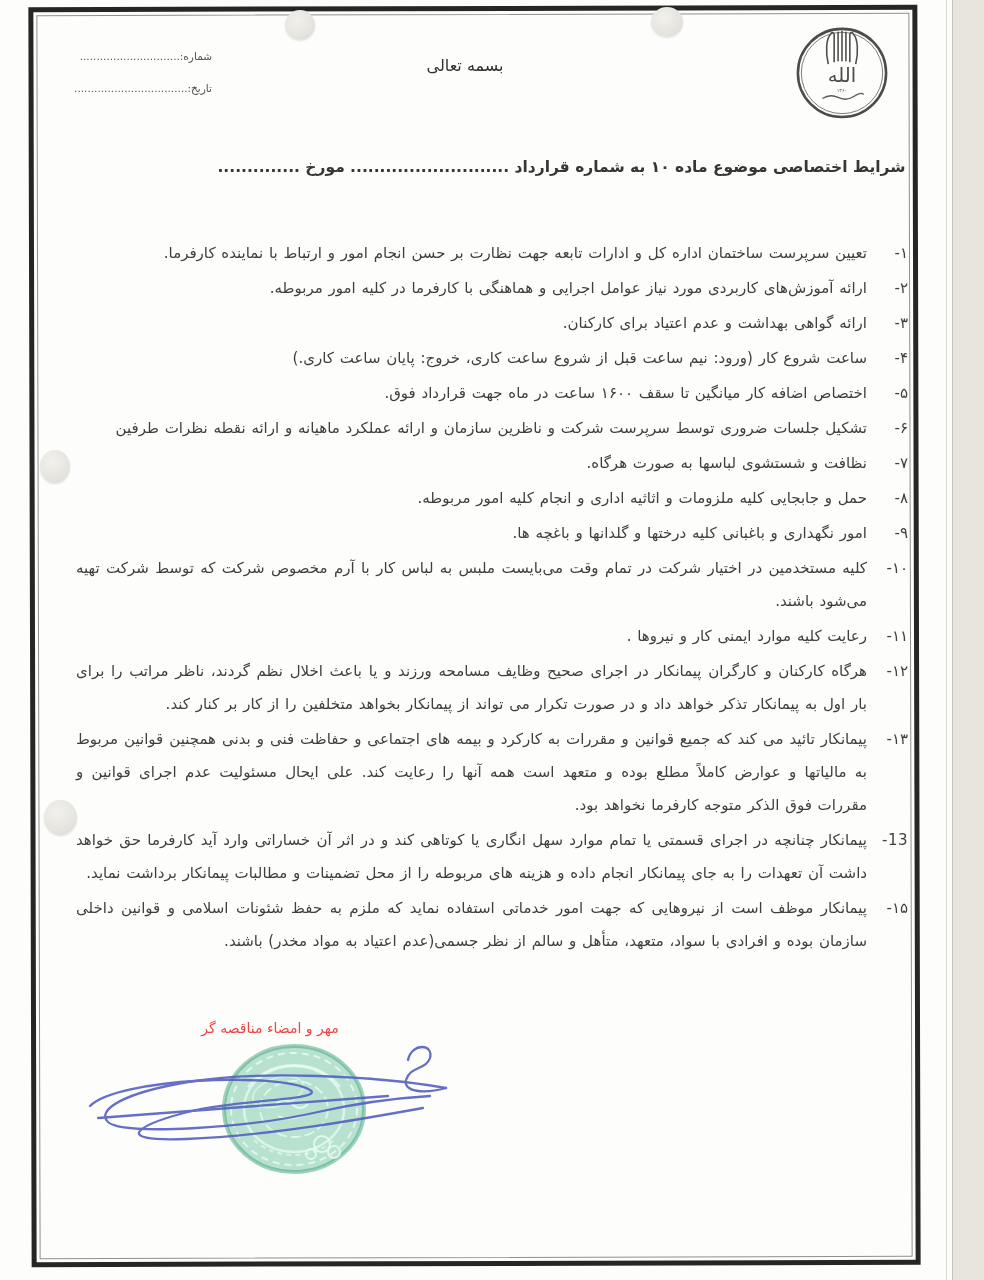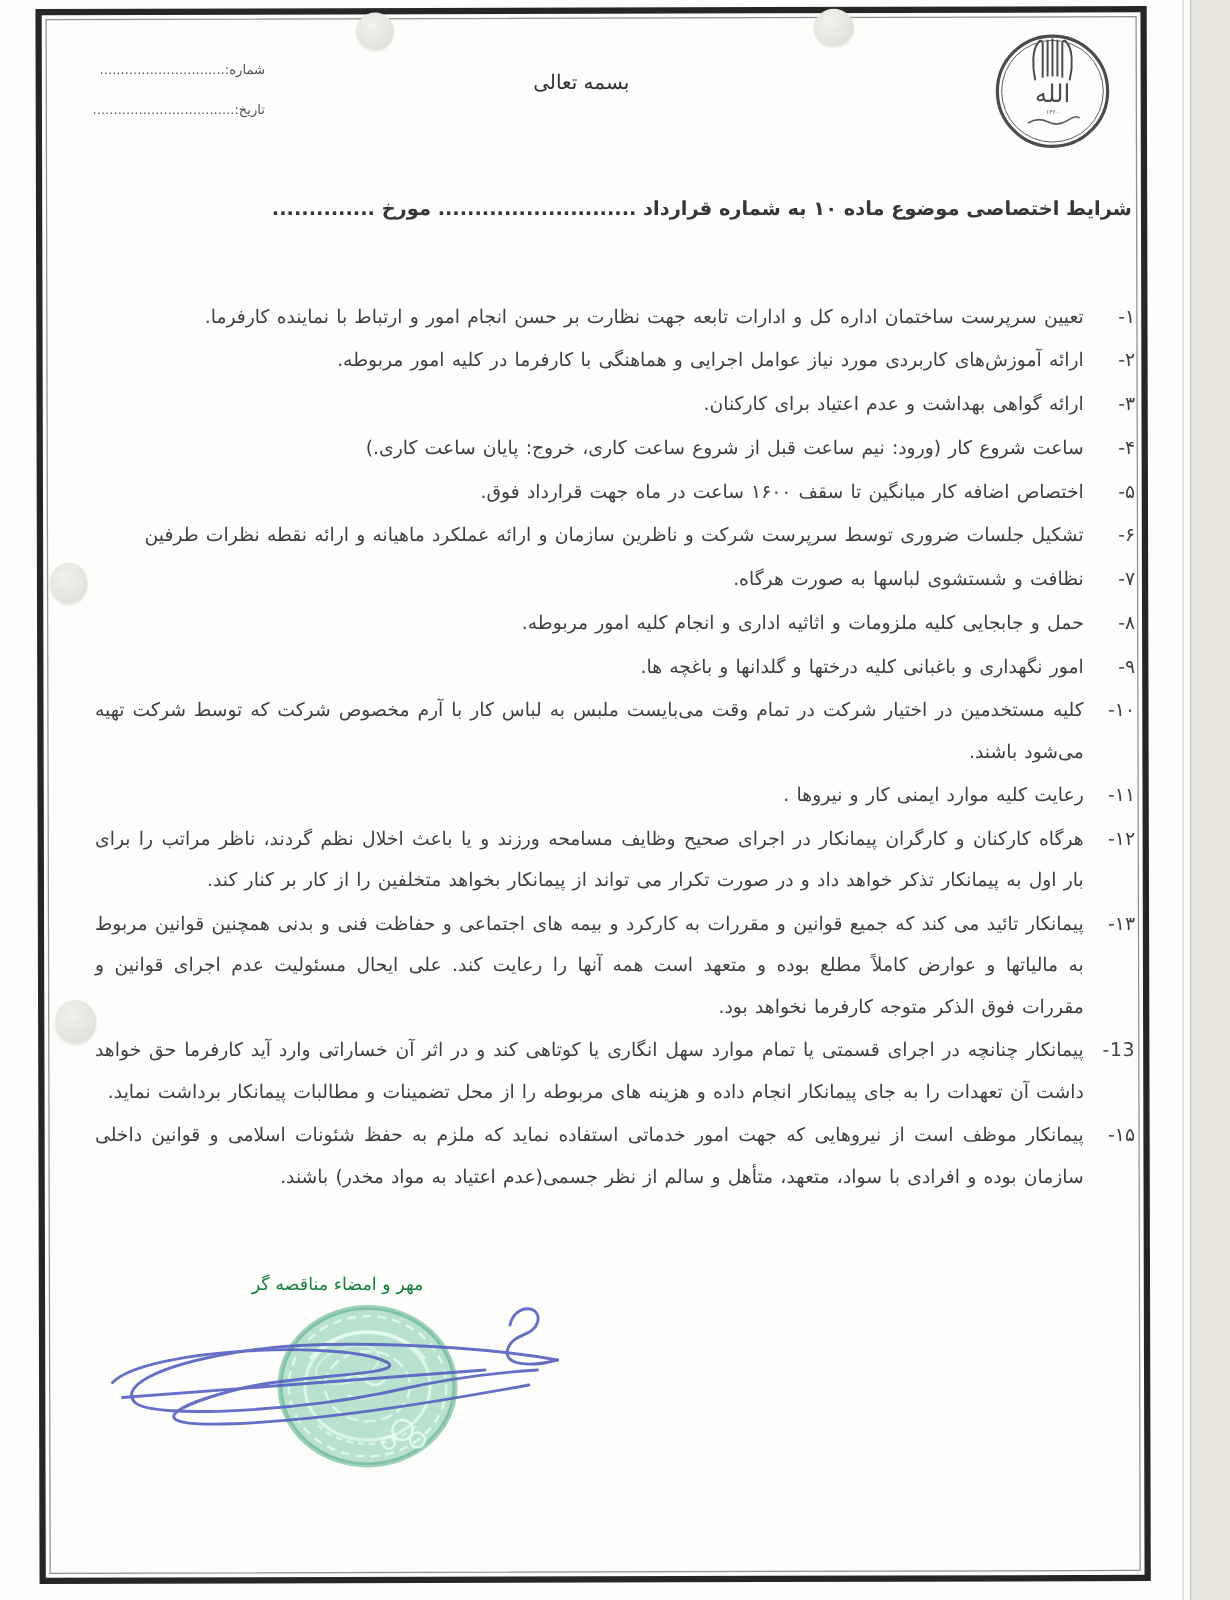--- a/index.html
+++ b/index.html
@@ -64,21 +64,21 @@
   }
   .item .num{
     position:absolute;right:0;top:0;width:38px;text-align:right;
     letter-spacing:0.5px;
   }
   .item .txt{word-spacing:1px;}
 
   
   .sig-caption{
     position:absolute;left:170px;top:1020px;width:200px;
-    direction:rtl;text-align:center;font-size:14px;color:#15803d;
+    direction:rtl;text-align:center;font-size:14px;color:#ef4444;
   }
   .stamp{position:absolute;left:218px;top:1042px;width:152px;height:136px;}
   .signature{position:absolute;left:78px;top:1036px;width:392px;height:118px;}
 </style>
 </head>
 <body>
 
 <div class="scan-strip"></div>
 <div class="page-edge-line"></div>
 

